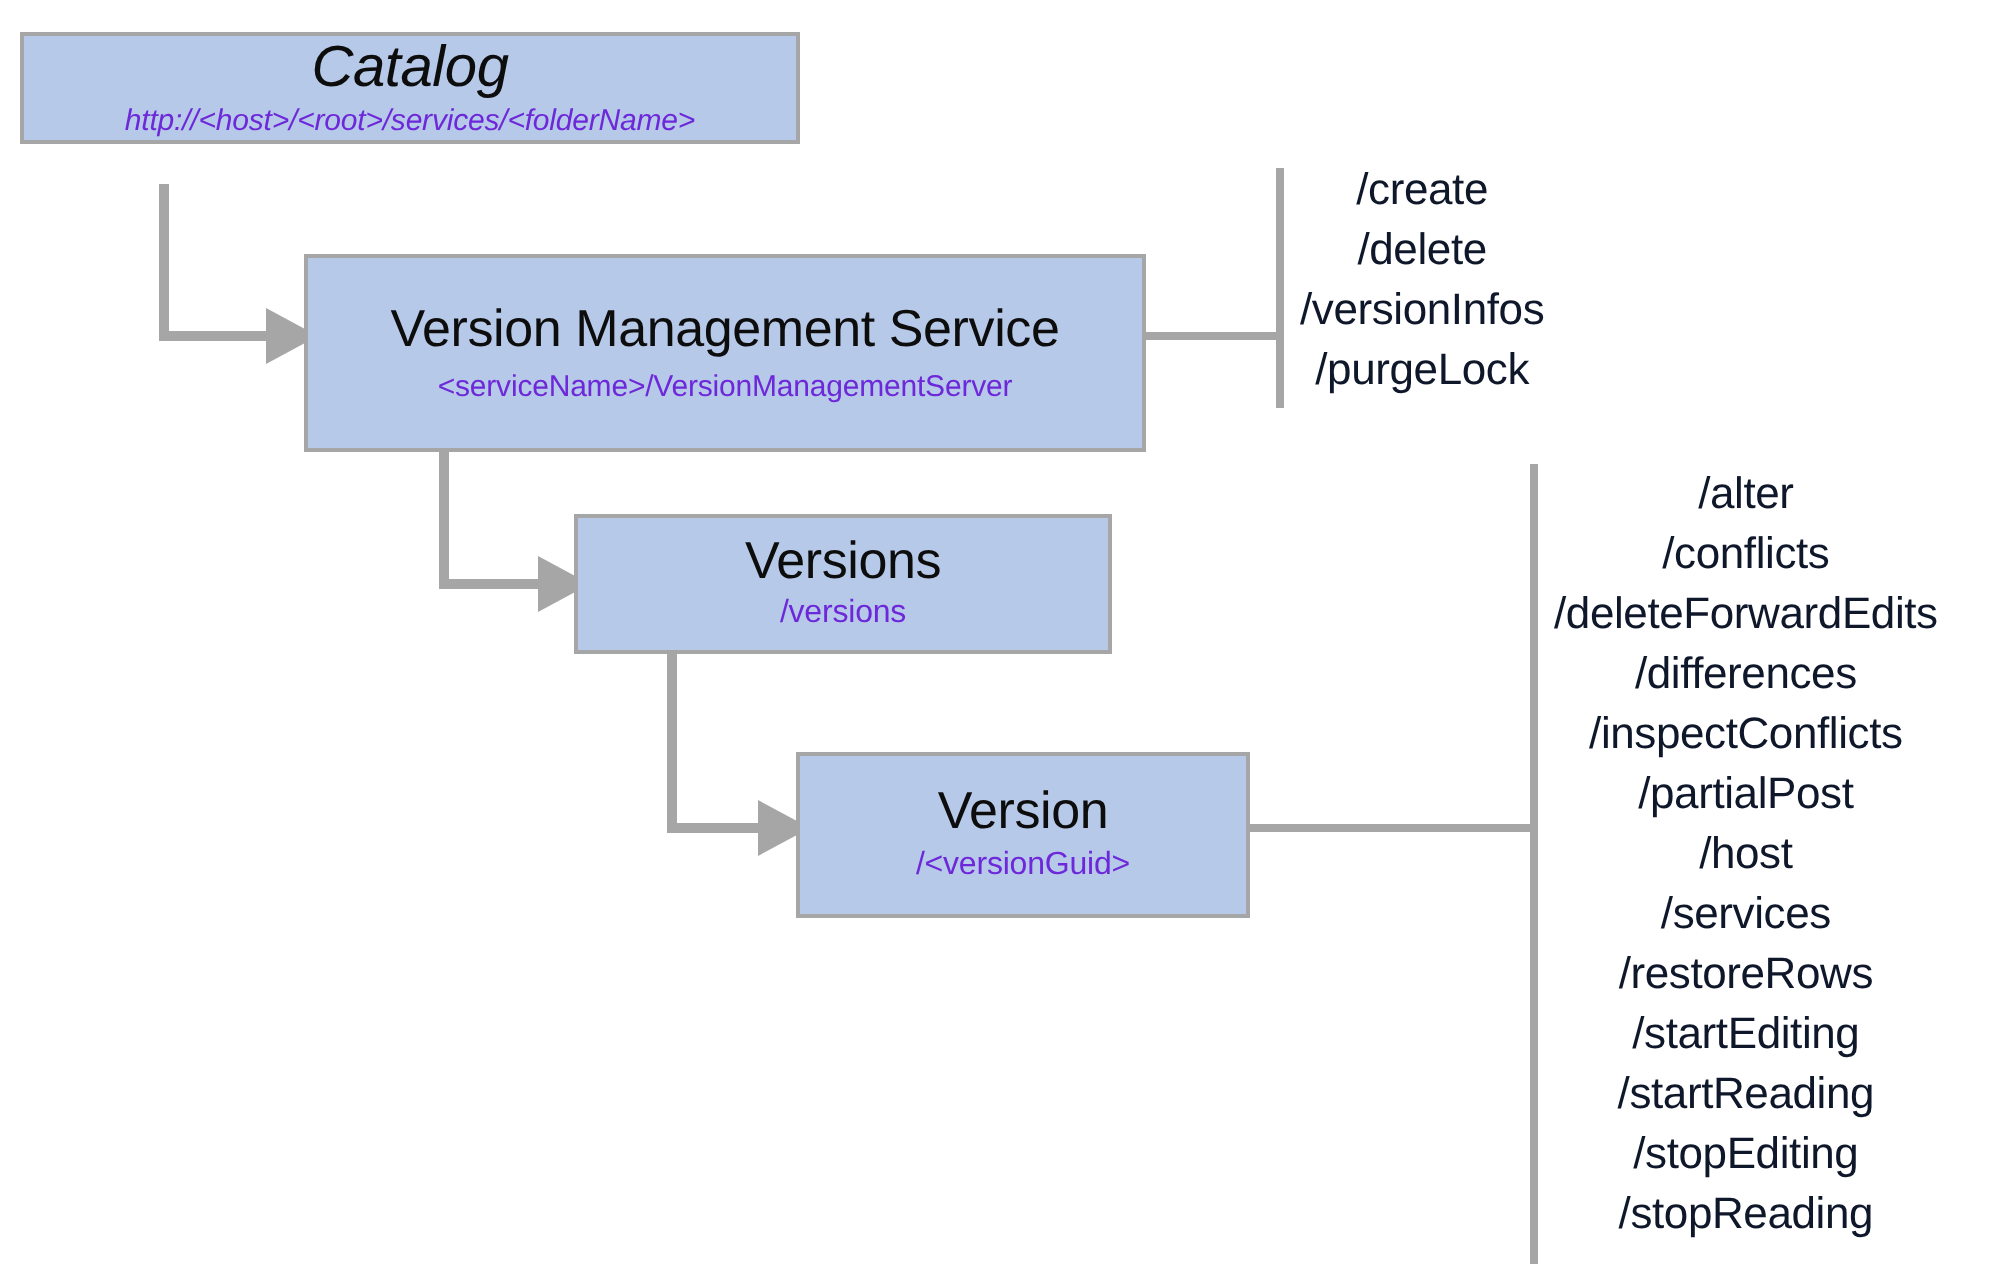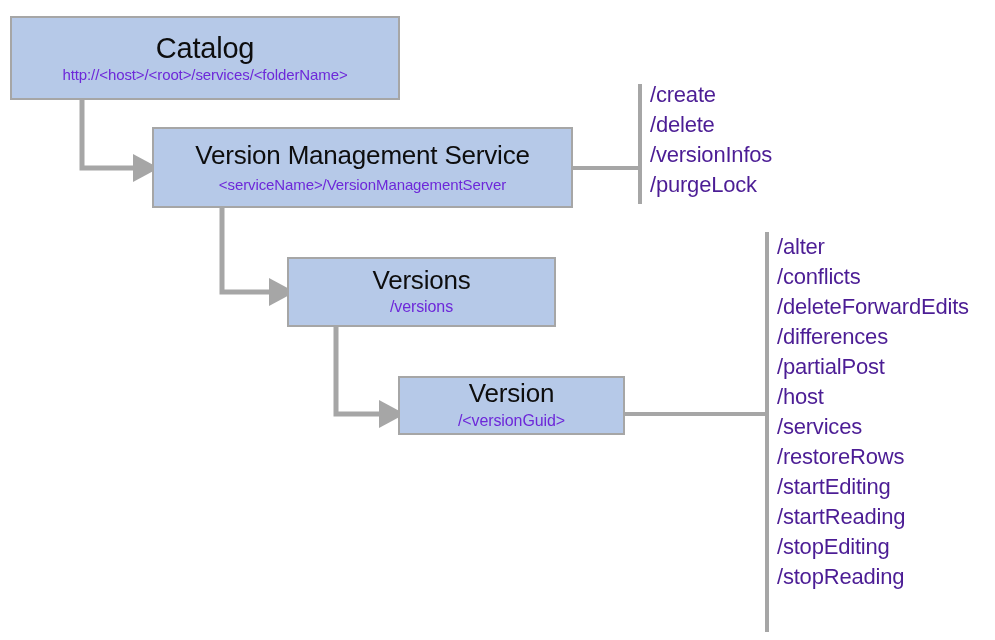--- a/index.html
+++ b/index.html
@@ -44,33 +44,33 @@
     color: #0d0d0d;
     letter-spacing: -0.2px;
   }
   .node .subtitle {
     font-size: 15px;
     line-height: 1.15;
     margin-top: 5px;
     color: #6d28d9;
     letter-spacing: -0.1px;
   }
-  #node-catalog { left: 10px; top: 16px; width: 390px; height: 84px; }
+  #node-catalog { left: 10px; top: 16px; width: 390px; height: 56px; font-style: italic; }
   #node-catalog .title { font-size: 29px; }
   #node-catalog .subtitle { font-size: 15px; margin-top: 3px; }
 
-  #node-vms { left: 152px; top: 127px; width: 421px; height: 81px; }
+  #node-vms { left: 152px; top: 127px; width: 421px; height: 99px; }
   #node-vms .title { font-size: 26px; }
   #node-vms .subtitle { font-size: 15px; margin-top: 6px; }
 
   #node-versions { left: 287px; top: 257px; width: 269px; height: 70px; }
   #node-versions .title { font-size: 26px; }
   #node-versions .subtitle { font-size: 16px; margin-top: 4px; }
 
-  #node-version { left: 398px; top: 376px; width: 227px; height: 59px; }
+  #node-version { left: 398px; top: 376px; width: 227px; height: 83px; }
   #node-version .title { font-size: 26px; }
   #node-version .subtitle { font-size: 16px; margin-top: 5px; }
 
   .endpoint-group {
     position: absolute;
   }
   .endpoint-group .bracket {
     position: absolute;
     left: 0;
     top: 0;
@@ -78,25 +78,26 @@
     background: #a6a6a6;
   }
   .endpoint-group .list {
     position: absolute;
     top: 0;
     margin: 0;
     padding: 0;
     list-style: none;
   }
   .endpoint-group .list li {
-    color: #4c1d95;
+    color: #0f172a;
     font-size: 22px;
     line-height: 30px;
     white-space: nowrap;
     letter-spacing: -0.2px;
+    text-align: center;
   }
   #group-service { left: 638px; top: 84px; }
   #group-service .bracket { height: 120px; }
   #group-service .list { left: 12px; top: -4px; }
 
   #group-version { left: 765px; top: 232px; }
   #group-version .bracket { height: 400px; }
   #group-version .list { left: 12px; top: 0px; }
 </style>
 </head>
@@ -162,20 +163,21 @@
       </ul>
   </div>
 
   <div class="endpoint-group" id="group-version">
     <div class="bracket"></div>
     <ul class="list" id="list-version">
         <li>/alter</li>
         <li>/conflicts</li>
         <li>/deleteForwardEdits</li>
         <li>/differences</li>
+        <li>/inspectConflicts</li>
         <li>/partialPost</li>
         <li>/host</li>
         <li>/services</li>
         <li>/restoreRows</li>
         <li>/startEditing</li>
         <li>/startReading</li>
         <li>/stopEditing</li>
         <li>/stopReading</li>
       </ul>
   </div>

